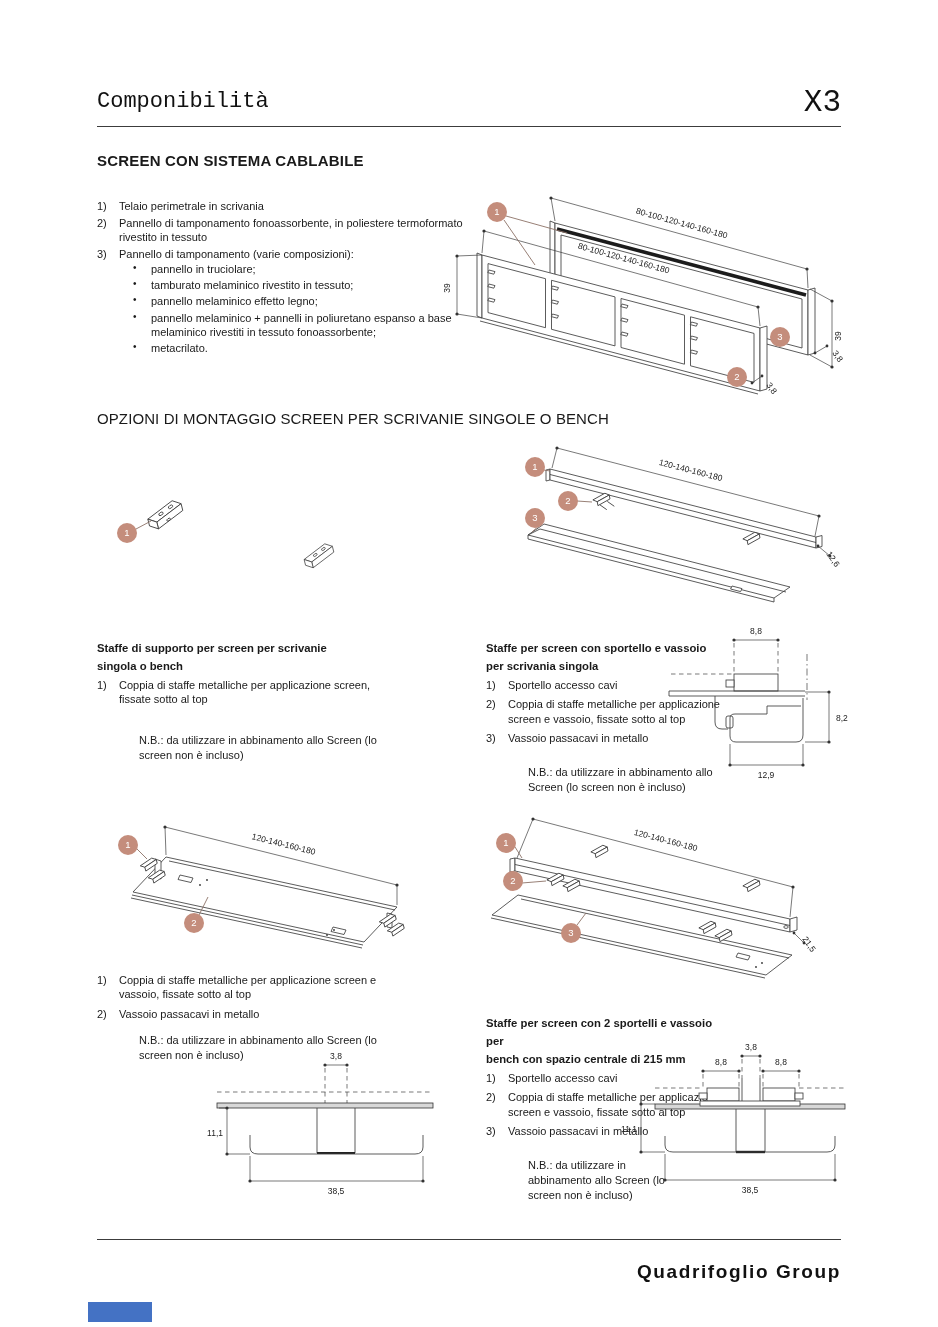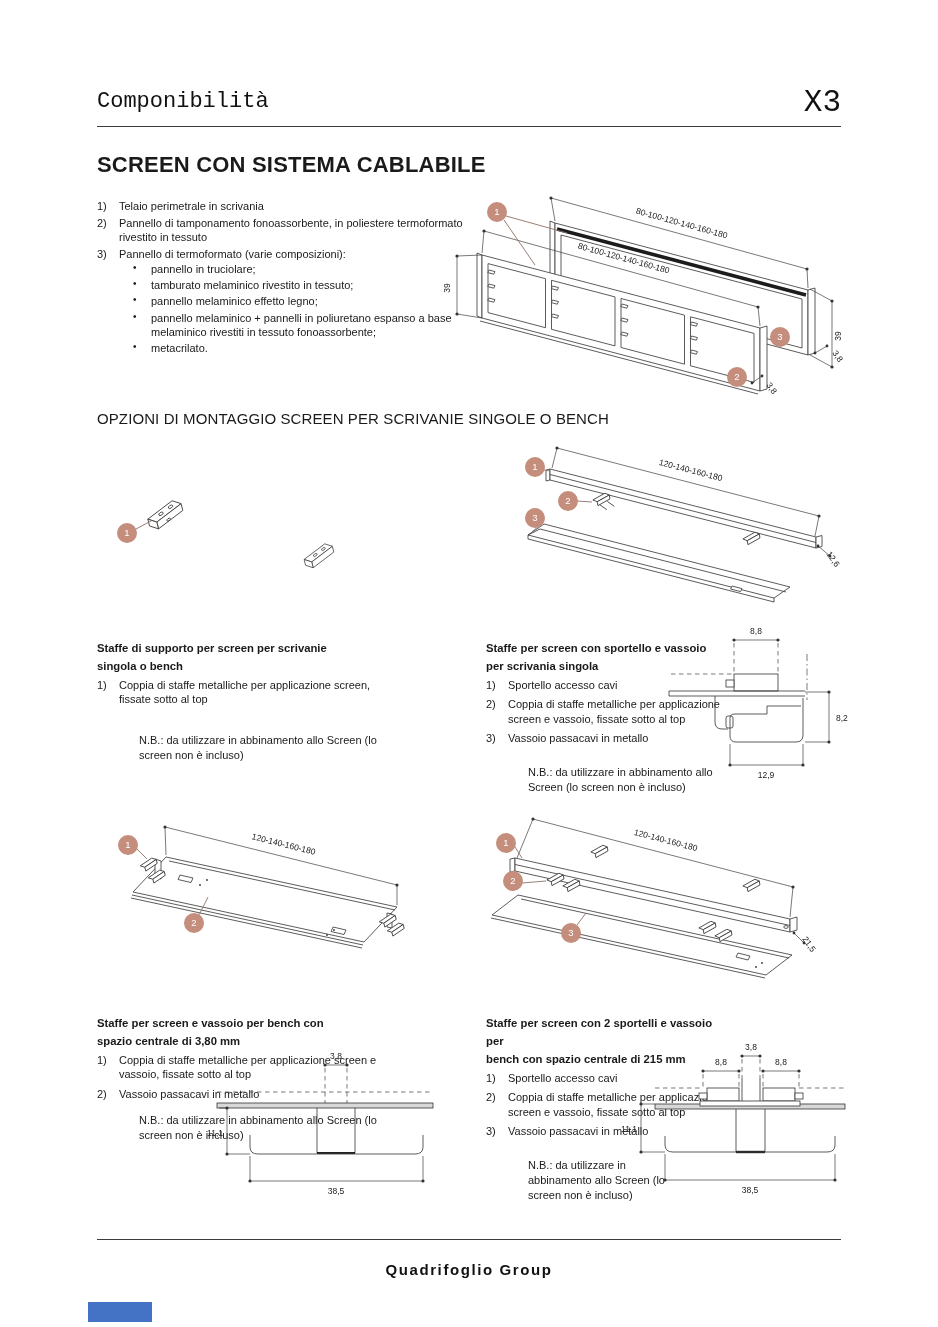--- a/index.html
+++ b/index.html
@@ -4,40 +4,40 @@
 <style>
   html,body{margin:0;padding:0;}
   body{width:938px;height:1327px;background:#ffffff;font-family:"Liberation Sans",sans-serif;color:#1a1a1a;}
   .page{position:relative;width:938px;height:1327px;background:#fff;overflow:hidden;}
   .abs{position:absolute;}
   
   .hdr{left:97px;top:70px;width:744px;height:56px;border-bottom:1.2px solid #3c3c3c;}
   .hdr-title{position:absolute;left:0;bottom:12px;font-family:Liberation Mono, monospace;font-size:22px;color:#111;}
   .hdr-code{position:absolute;right:0;bottom:6px;font-family:Liberation Mono, monospace;font-size:31px;color:#111;}
   
-  .h1{left:97px;top:152px;font-size:22px;font-weight:bold;letter-spacing:.2px;}
+  .h1{left:97px;top:152px;font-size:15px;font-weight:bold;letter-spacing:.2px;}
   .h2{left:97px;top:410px;font-size:15px;font-weight:normal;letter-spacing:.1px;}
   
   .flist{left:97px;top:199px;width:370px;font-size:11px;line-height:1.28;}
   .li{display:flex;margin-bottom:3px;}
   .li .num{width:22px;flex:none;}
   .lib{display:flex;margin-bottom:2px;}
   .lib .bul{width:18px;margin-left:36px;flex:none;font-size:10px;}
   .lib .txt{flex:1;}
   
   .tblock{font-size:11px;line-height:1.3;}
   .btitle{font-weight:bold;font-size:11.3px;line-height:1.6;margin-bottom:3px;margin-top:41px;}
   .bitem{display:flex;margin-bottom:5px;}
   .bitem .num{width:22px;flex:none;}
   .bitem .txt{flex:1;}
   .bnote{margin-top:20px;line-height:1.35;margin-left:42px;}
   .bnote.narrow{width:160px;}
   
   .frule{left:97px;top:1239px;width:744px;border-top:1.2px solid #3c3c3c;height:0;}
-  .brand{left:97px;top:1261px;width:744px;text-align:center;font-size:15px;font-weight:bold;letter-spacing:1.6px;color:#111;}
+  .brand{left:97px;top:1261px;width:744px;text-align:right;font-size:19px;font-weight:bold;letter-spacing:1.6px;color:#111;}
   .bluebox{left:88px;top:1302px;width:64px;height:20px;background:#4472c4;}
   
   svg{overflow:visible;}
   .ln{stroke:#3f3f3f;stroke-width:.85;fill:none;}
   .lnf{stroke:#3f3f3f;stroke-width:.85;fill:#ffffff;}
   .thick{stroke:#1c1c1c;stroke-width:3.6;fill:none;}
   .dim{stroke:#3f3f3f;stroke-width:.7;fill:none;}
   .dash{stroke:#3f3f3f;stroke-width:.7;fill:none;stroke-dasharray:4.5 3.5;}
   .dashdot{stroke:#3f3f3f;stroke-width:.7;fill:none;stroke-dasharray:7 3 1.5 3;}
   .dot{fill:#333;}
@@ -63,21 +63,21 @@
     <div class="li">
         <span class="num">1)</span>
         <span class="txt">Telaio perimetrale in scrivania</span>
       </div>
     <div class="li">
         <span class="num">2)</span>
         <span class="txt">Pannello di tamponamento fonoassorbente, in poliestere termoformato rivestito in tessuto</span>
       </div>
     <div class="li" style="margin-bottom:1px">
         <span class="num">3)</span>
-        <span class="txt">Pannello di termoformato (varie composizioni):</span>
+        <span class="txt">Pannello di tamponamento (varie composizioni):</span>
       </div>
     <div class="lib">
         <span class="bul">•</span>
         <span class="txt">pannello in truciolare;</span>
       </div>
     <div class="lib">
         <span class="bul">•</span>
         <span class="txt">tamburato melaminico rivestito in tessuto;</span>
       </div>
     <div class="lib">
@@ -439,24 +439,20 @@
         <circle r="10"></circle>
         <text y="3.4">2</text>
       </g>
     <g class="callout" transform="translate(101,118)">
         <circle r="10"></circle>
         <text y="3.4">3</text>
       </g>
   </svg>
 
   <div class="abs tblock" style="left:97px;top:973px;width:290px">
-    <div class="btitle">
-      <span>Staffe per screen e vassoio per bench con</span><br>
-      <span>spazio centrale di 3,80 mm</span>
-    </div>
     <div class="bitem">
         <span class="num">1)</span>
         <span class="txt">Coppia di staffe metalliche per applicazione screen e vassoio, fissate sotto al top</span>
       </div>
     <div class="bitem">
         <span class="num">2)</span>
         <span class="txt">Vassoio passacavi in metallo</span>
       </div>
     <div class="bnote" style="margin-top:12px;width:250px">N.B.: da utilizzare in abbinamento allo Screen (lo screen non è incluso)</div>
   </div>

